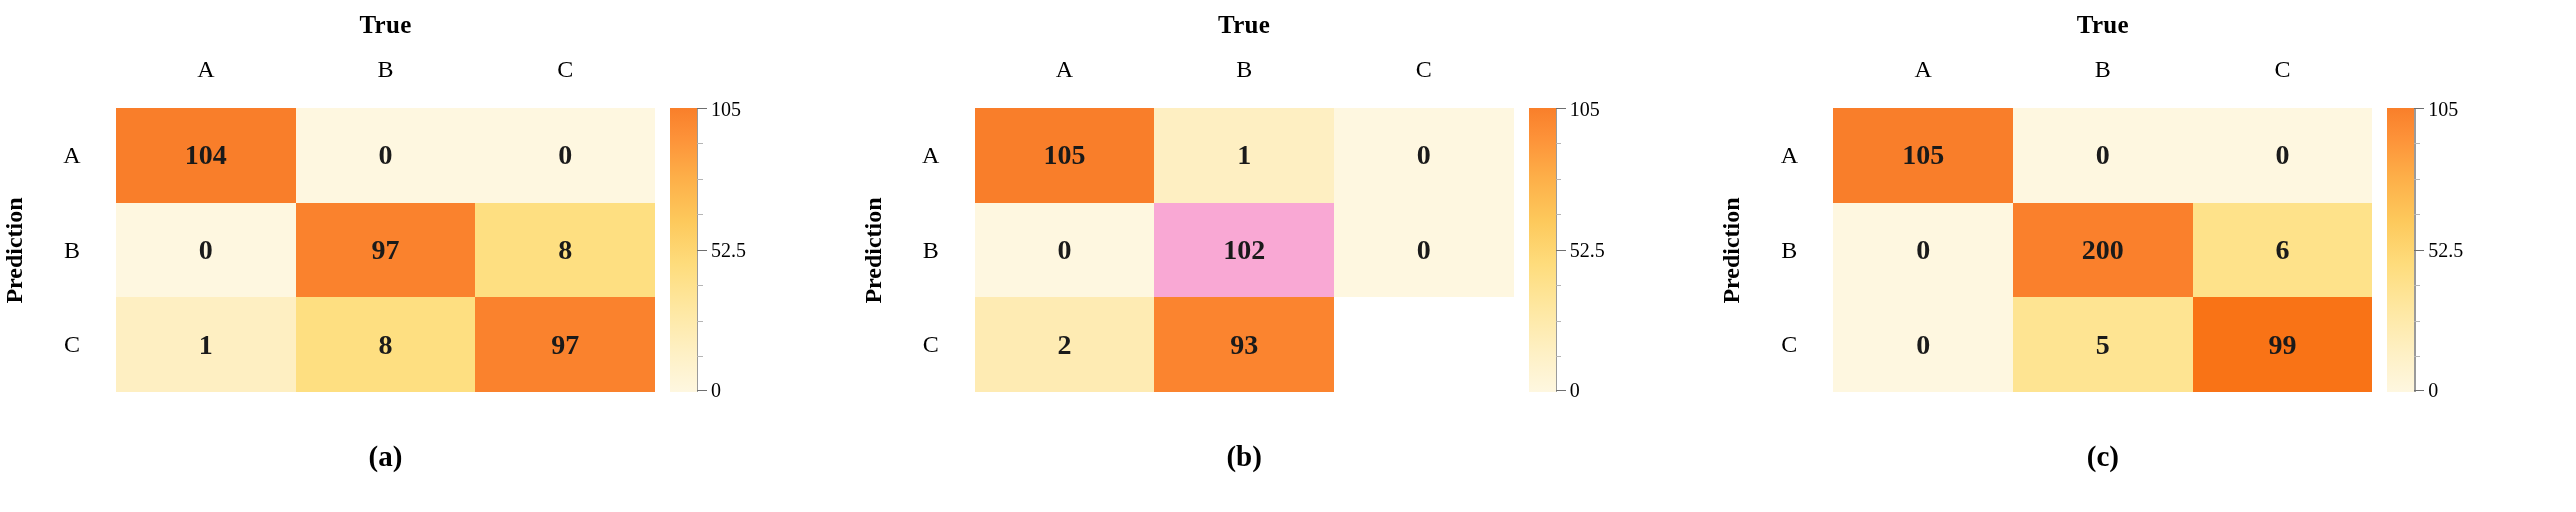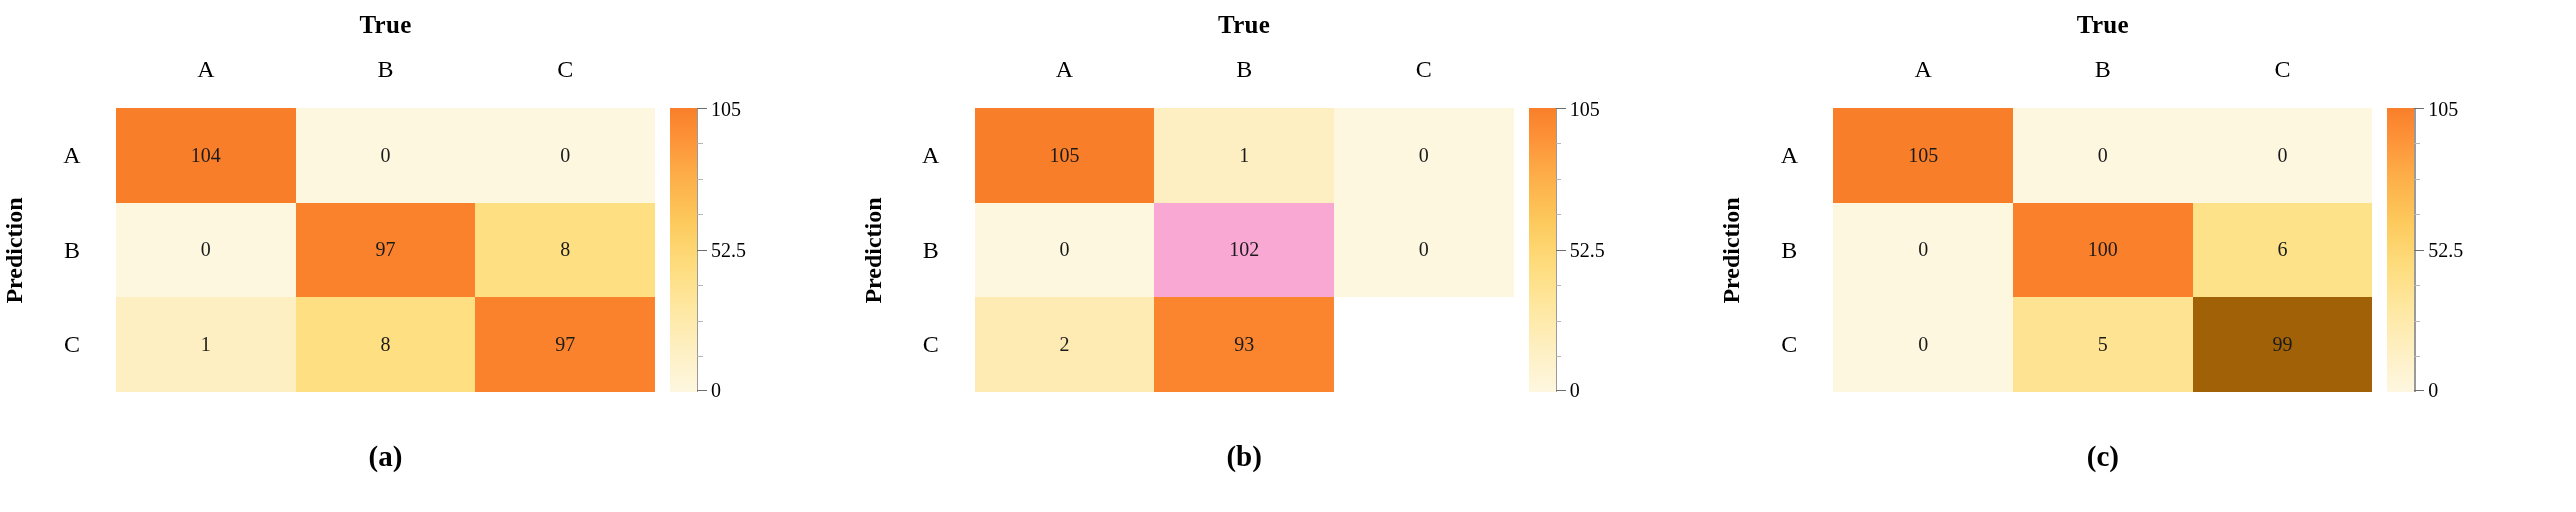--- a/index.html
+++ b/index.html
@@ -98,23 +98,24 @@
     width:539px;
     height:284px;
     display:grid;
     grid-template-columns:repeat(3,1fr);
     grid-template-rows:repeat(3,1fr);
   }
   .cell{
     display:flex;
     align-items:center;
     justify-content:center;
-    font-size:20px;
+    font-size:28px;
     color:#1a1a1a;
     font-family:"Liberation Serif","DejaVu Serif",serif;
+    font-weight:bold;
   }
 
   
   .colorbar{
     position:absolute;
     left:670px;
     top:108px;
     width:27px;
     height:284px;
     background:linear-gradient(to top,
@@ -276,25 +277,25 @@
       <div class="row-labels">
         <div class="row-label">A</div>
         <div class="row-label">B</div>
         <div class="row-label">C</div>
       </div>
       <div class="heatmap">
         <div class="cell" style="background: rgb(249, 126, 42);">105</div>
         <div class="cell" style="background: rgb(254, 247, 224);">0</div>
         <div class="cell" style="background: rgb(254, 247, 224);">0</div>
         <div class="cell" style="background: rgb(254, 247, 224);">0</div>
-        <div class="cell" style="background: rgb(250, 128, 44);">100</div>
+        <div class="cell" style="background: rgb(250, 128, 44);">200</div>
         <div class="cell" style="background: rgb(254, 226, 138);">6</div>
         <div class="cell" style="background: rgb(254, 247, 224);">0</div>
         <div class="cell" style="background: rgb(254, 228, 146);">5</div>
-        <div class="cell" style="background: #a16207;">99</div>
+        <div class="cell" style="background: #f97316;">99</div>
       </div>
       <div class="colorbar"></div>
       <div class="cb-axis">
         <div class="cb-spine"></div>
         <div class="cb-minor" style="top: 35px;"></div>
         <div class="cb-minor" style="top: 71px;"></div>
         <div class="cb-minor" style="top: 106px;"></div>
         <div class="cb-minor" style="top: 177px;"></div>
         <div class="cb-minor" style="top: 213px;"></div>
         <div class="cb-minor" style="top: 248px;"></div>

